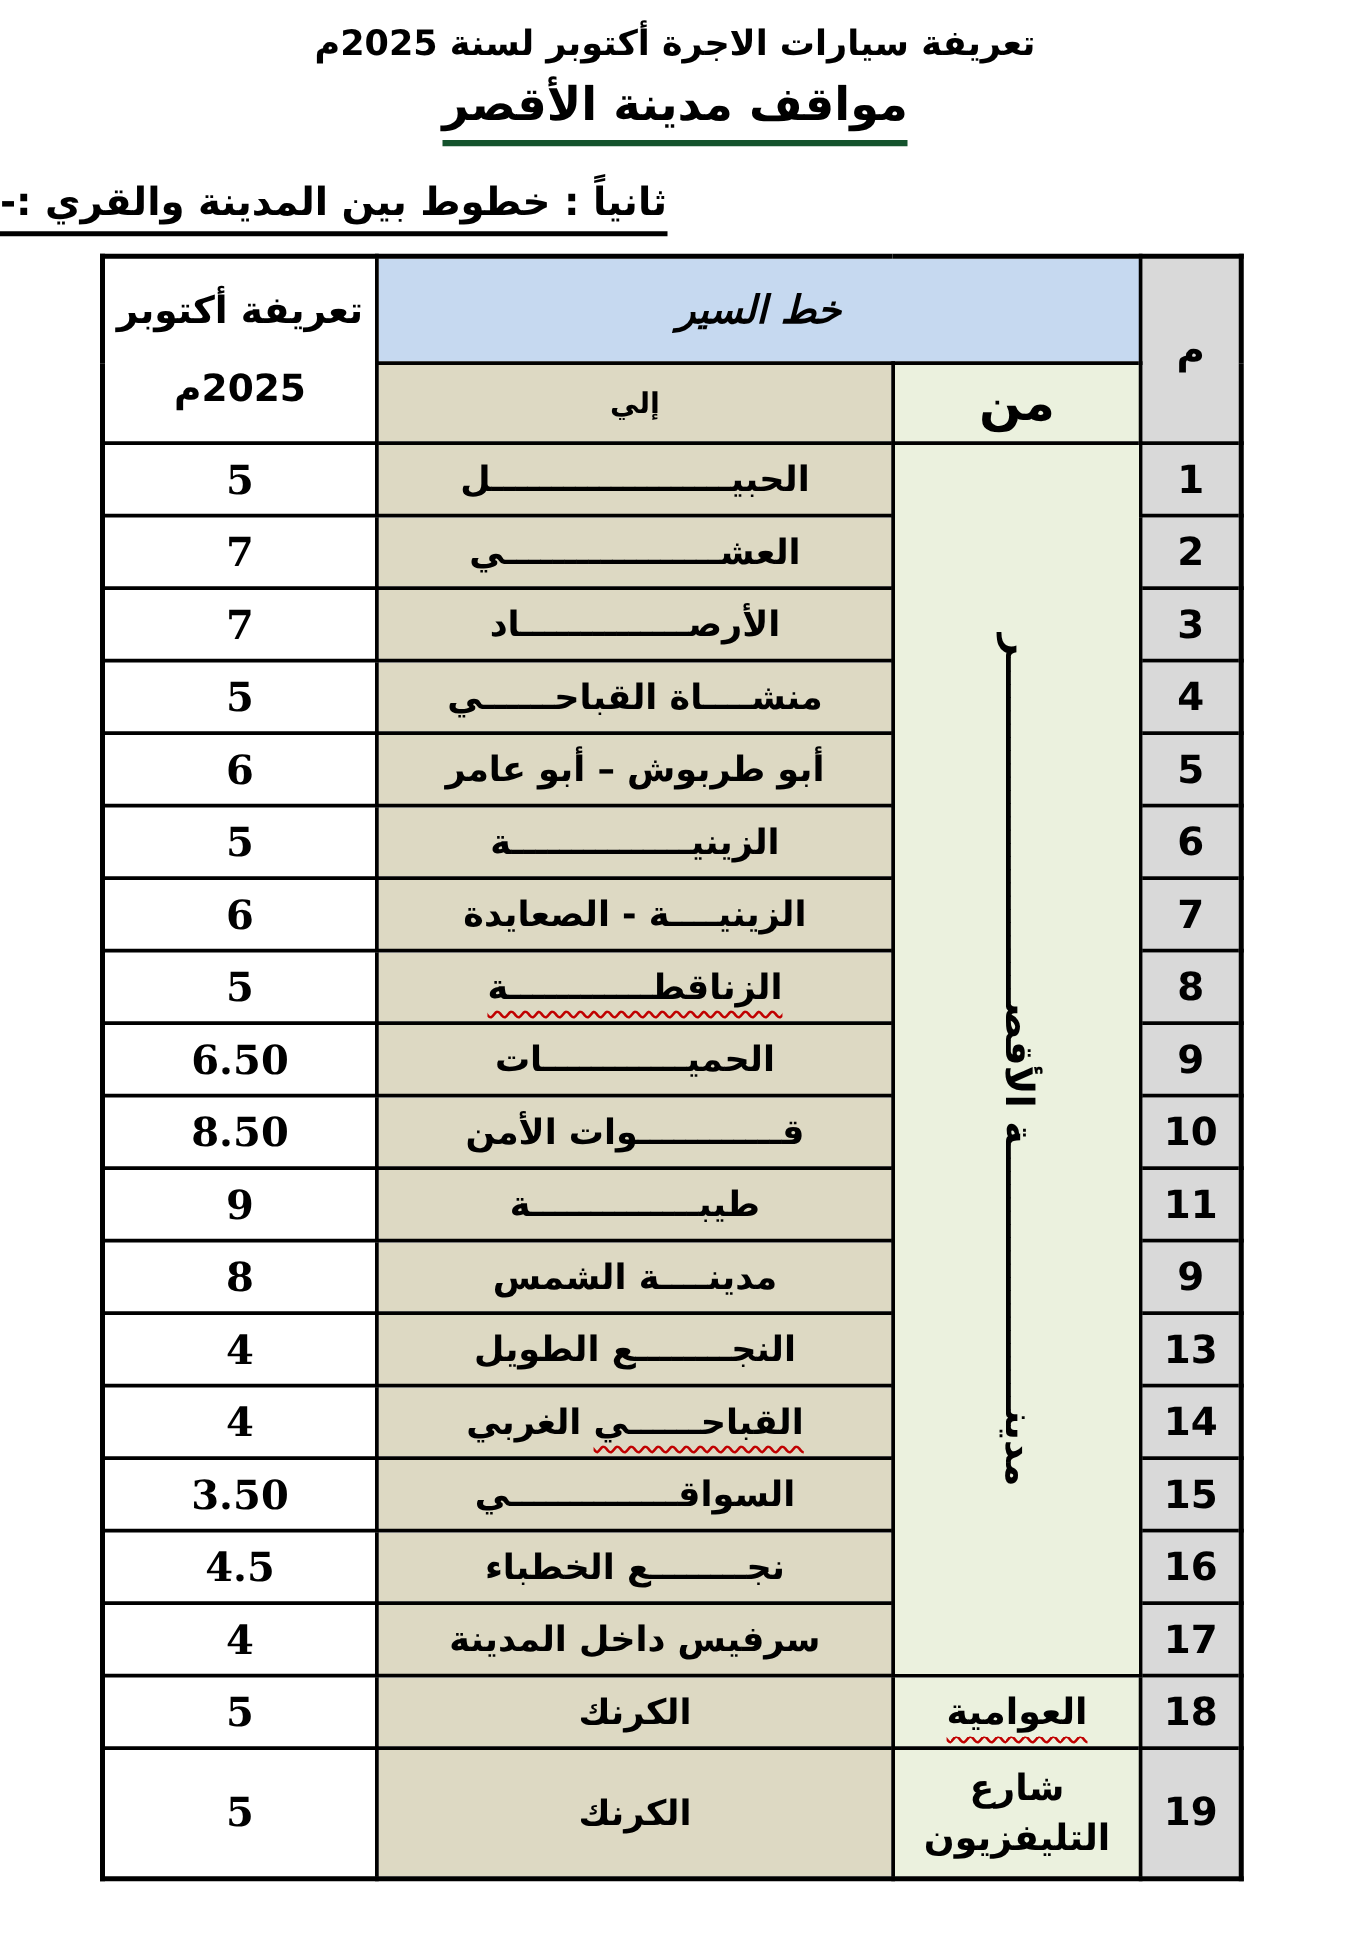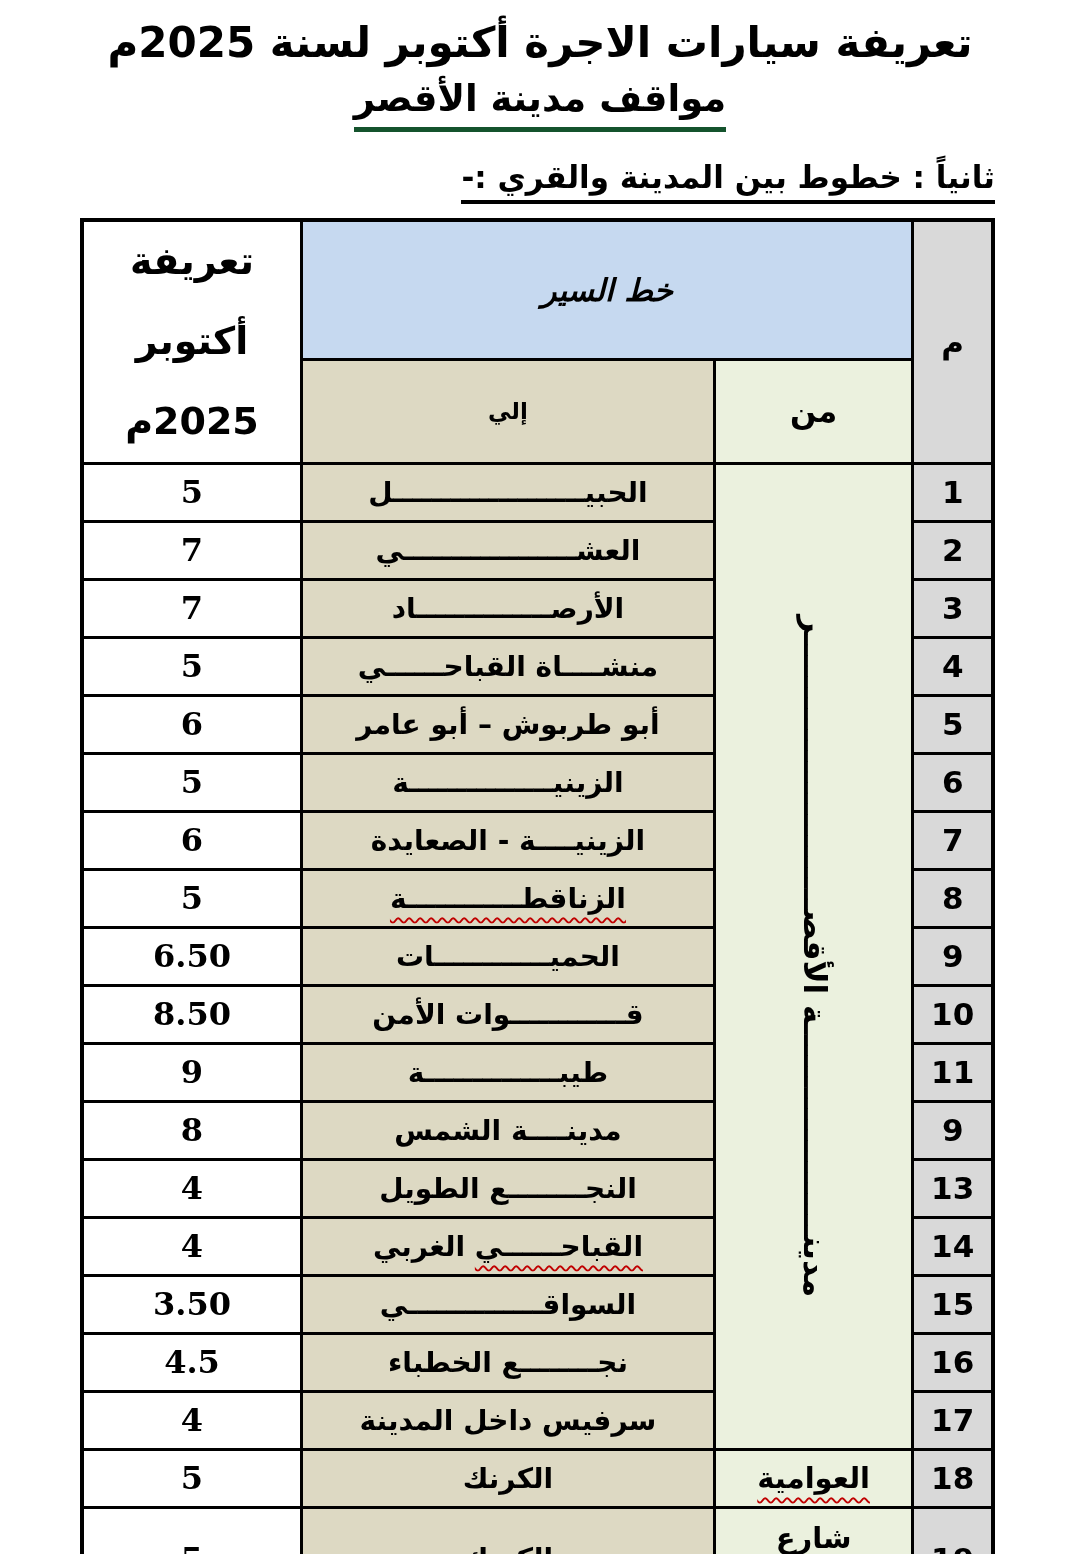--- a/index.html
+++ b/index.html
@@ -13,39 +13,38 @@
   }
   .page {
     width: 1080px;
     height: 1554px;
     overflow: hidden;
     padding-top: 16px;
     box-sizing: border-box;
   }
   .title {
     text-align: center;
-    font-size: 42px;
+    font-size: 28px;
     line-height: 1.1;
     margin: 4px 0 14px 0;
   }
   .subtitle-wrap {
     text-align: center;
     margin-bottom: 28px;
   }
   .subtitle {
     display: inline-block;
     font-size: 37px;
     border-bottom: 5px solid #14532d;
     padding-bottom: 8px;
     line-height: 1.05;
   }
   .section-wrap {
     margin: 0 85px 14px 0;
-    text-align: right;
-    padding-left: 36px;
+    text-align: left;
   }
   .section {
     display: inline-block;
     font-size: 31px;
     border-bottom: 4px solid #000;
     padding-bottom: 6px;
     line-height: 1.1;
   }
   table.fare-table {
     border-collapse: collapse;
@@ -65,24 +64,24 @@
   col.col-from { width: 198px; }
   col.col-to   { width: 412px; }
   col.col-fare { width: 219px; }
 
   thead tr.hrow1 { height: 86px; }
   thead tr.hrow2 { height: 64px; }
   tbody tr { height: 58px; }
   tbody tr.tall { height: 104px; }
 
   .hdr-route { background: var(--route-header-bg, #c6d9f0); font-size: 31px; font-style: italic; }
-  .hdr-from  { background: var(--from-col-bg, #ebf1de); font-size: 31px; }
+  .hdr-from  { background: var(--from-col-bg, #ebf1de); font-size: 40px; }
   .hdr-to    { background: var(--to-col-bg, #ddd9c3); font-size: 23px; }
   .hdr-num   { background: var(--num-col-bg, #d9d9d9); font-size: 31px; }
-  .hdr-fare  { background: var(--fare-col-bg, #ffffff); font-size: 38px; line-height: 2.1; }
+  .hdr-fare  { background: var(--fare-col-bg, #ffffff); font-size: 30px; line-height: 2.1; }
 
   .c-num  { background: var(--num-col-bg, #d9d9d9); font-size: 31px; }
   .c-to   { background: var(--to-col-bg, #ddd9c3); font-size: 28px; white-space: nowrap; }
   .c-from { background: var(--from-col-bg, #ebf1de); font-size: 29px; line-height: 1.4; }
   .c-fare { background: var(--fare-col-bg, #ffffff); font-size: 32px; font-family: "DejaVu Serif", serif; }
 
   .c-from.merged { position: relative; }
   .vtext {
     position: absolute;
     top: 50%;

